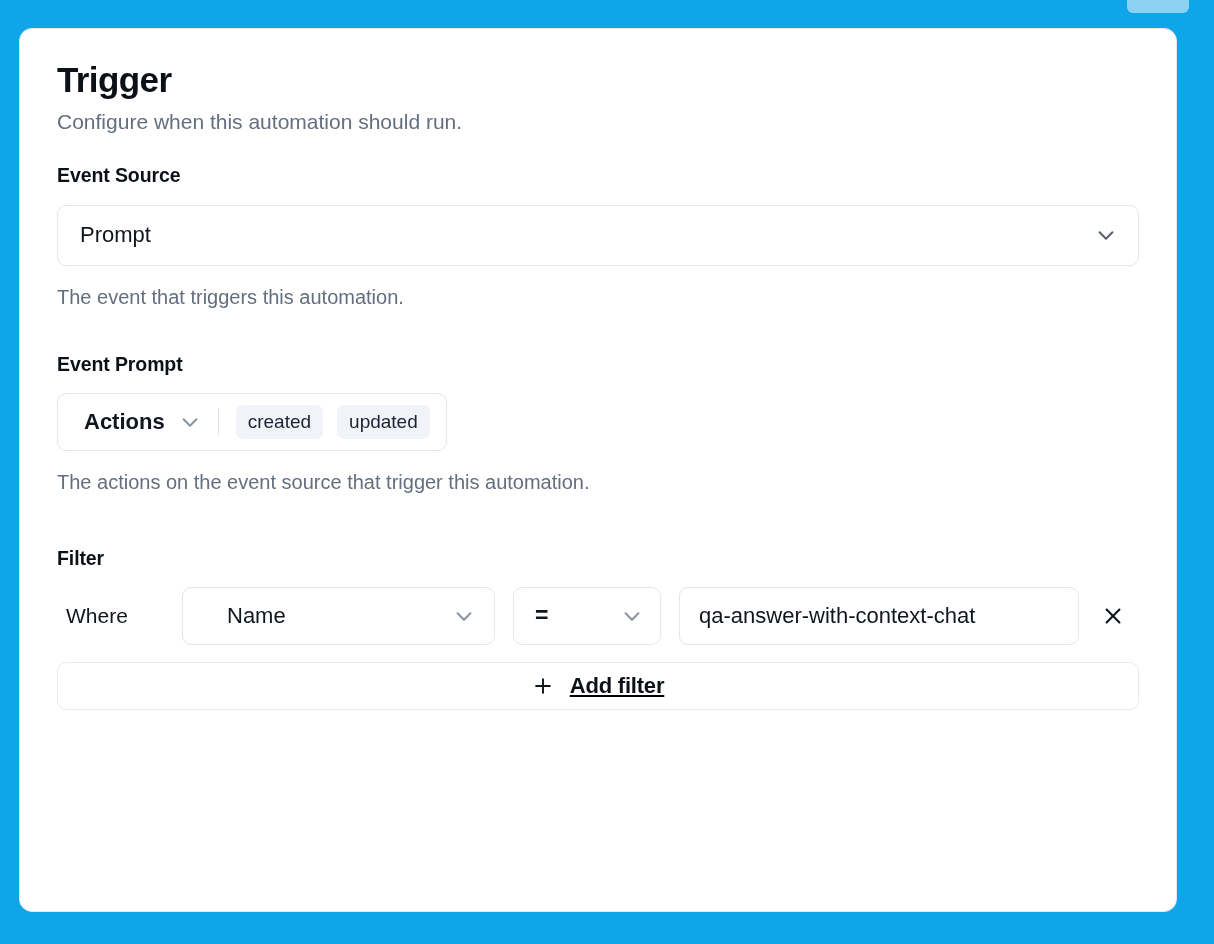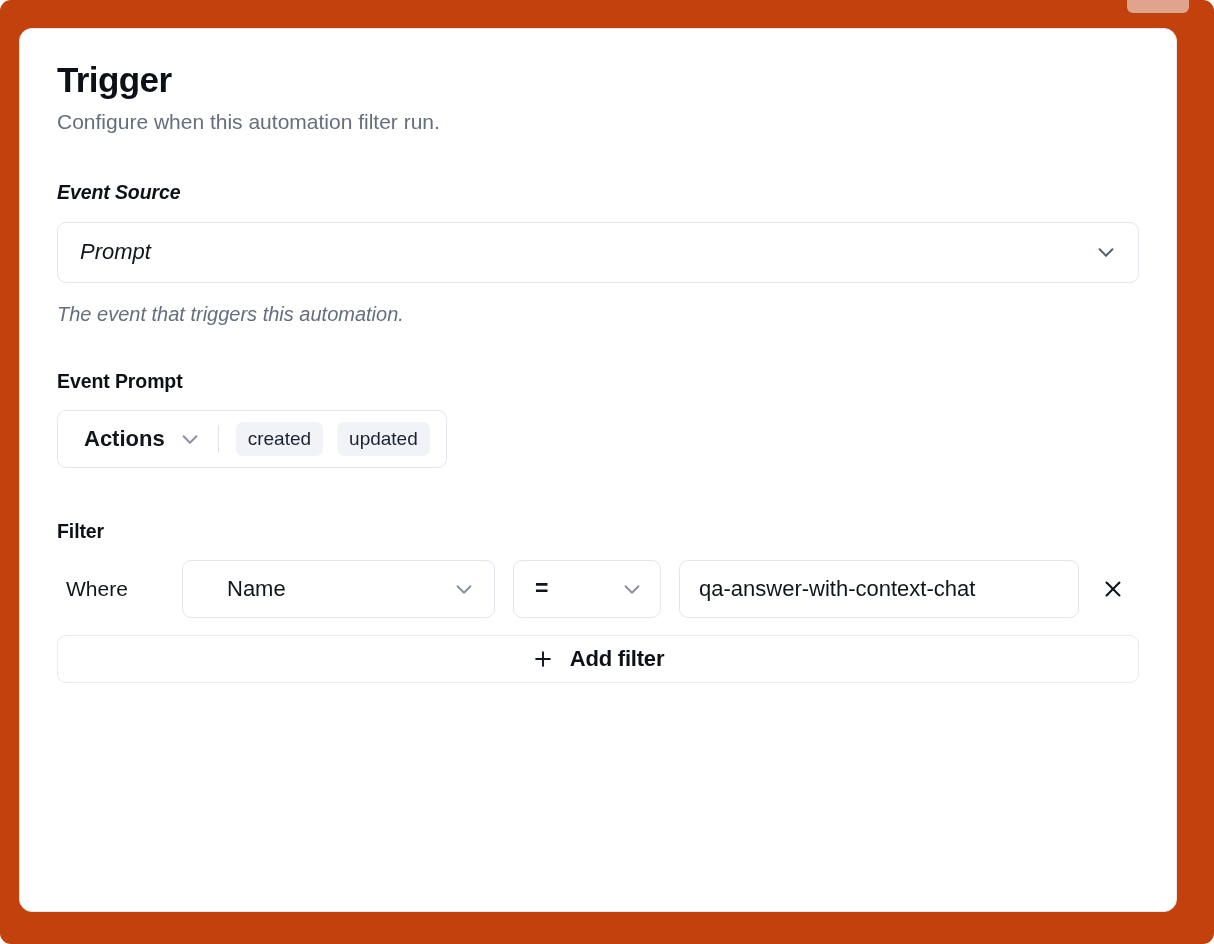--- a/index.html
+++ b/index.html
@@ -10,23 +10,22 @@
     height: 944px;
     background: #ffffff;
     font-family: "Liberation Sans", sans-serif;
     -webkit-font-smoothing: antialiased;
   }
 
   .page {
     position: relative;
     width: 1214px;
     height: 944px;
-    background: #c2410c;
+    background: #0ea5e9;
     overflow: hidden;
-    border-radius: 11px;
   }
 
   
   .top-artifact {
     position: absolute;
     top: 0px;
     left: 1127px;
     width: 62px;
     height: 13px;
     border-radius: 0 0 6px 6px;
@@ -69,21 +68,21 @@
     letter-spacing: -0.1px;
   }
 
   .helper-text {
     font-size: 20px;
     color: #646e7e;
     line-height: 1.25;
   }
 
   
-  .event-source-block { margin-top: 45px; font-style: italic; }
+  .event-source-block { margin-top: 28px; }
 
   .select-box {
     margin-top: 18px;
     height: 61px;
     width: 100%;
     border: 1px solid #e3e6ed;
     border-radius: 9px;
     background: #ffffff;
     display: flex;
     align-items: center;
@@ -219,20 +218,21 @@
     height: 48px;
     border: 1px solid #e9ebf1;
     border-radius: 9px;
     background: #ffffff;
     display: flex;
     align-items: center;
     justify-content: center;
     gap: 16px;
     cursor: pointer;
     font-family: "Liberation Sans", sans-serif;
+    text-decoration: underline;
   }
   .add-filter-btn .plus {
     display: inline-flex;
     align-items: center;
     justify-content: center;
     width: 22px;
     height: 22px;
     color: #11161d;
   }
   .add-filter-btn .plus svg { display: block; }
@@ -248,21 +248,21 @@
 </head>
 <body>
 
 <div class="page">
 
   <div class="top-artifact"></div>
 
   <section class="card">
 
     <h1 class="card-title">Trigger</h1>
-    <p class="card-subtitle">Configure when this automation filter run.</p>
+    <p class="card-subtitle">Configure when this automation should run.</p>
 
     <div class="event-source-block">
       <div class="field-label">Event Source</div>
 
       <div class="select-box">
         <span class="value">Prompt</span>
         <span class="chev">
           <svg viewBox="0 0 24 24" fill="none" stroke="#59616e" stroke-width="2.2" stroke-linecap="round" stroke-linejoin="round">
               <polyline points="5 9 12 16 19 9"></polyline>
             </svg>
@@ -282,20 +282,21 @@
             <svg viewBox="0 0 24 24" fill="none" stroke="#8b93a1" stroke-width="2.2" stroke-linecap="round" stroke-linejoin="round">
                 <polyline points="5 9 12 16 19 9"></polyline>
               </svg>
           </span>
         </span>
         <span class="vdivider"></span>
         <span class="pill">created</span>
         <span class="pill">updated</span>
       </div>
 
+      <div class="helper-text helper-under">The actions on the event source that trigger this automation.</div>
     </div>
 
     <div class="filter-block">
       <div class="field-label">Filter</div>
 
       <div class="filter-row">
         <span class="where-label">Where</span>
 
         <div class="mini-select field-select">
           <span class="value">Name</span>

